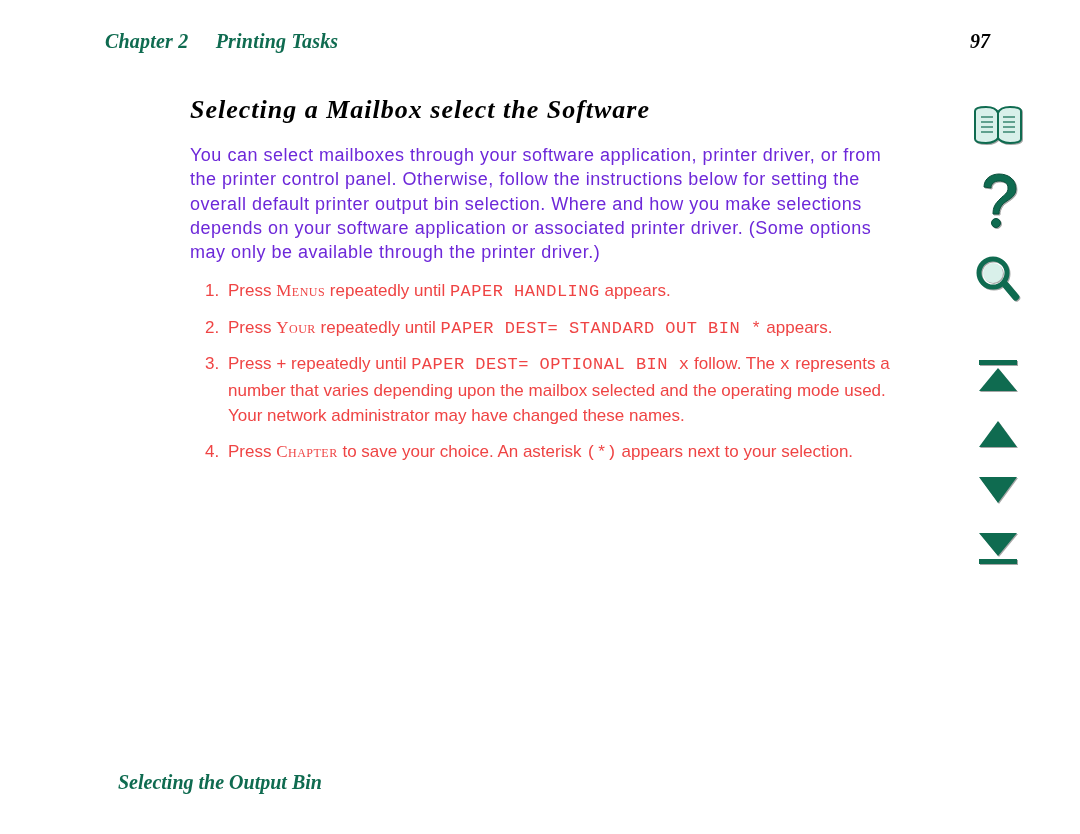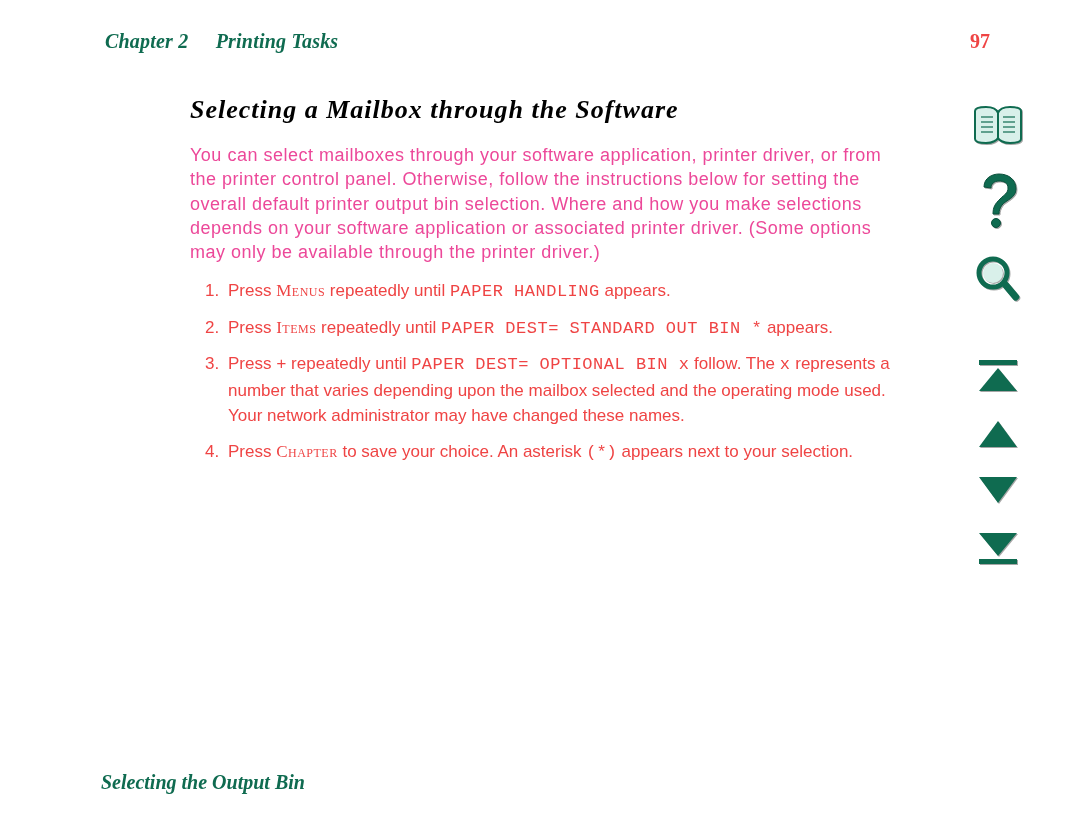--- a/index.html
+++ b/index.html
@@ -1,60 +1,60 @@
 <!DOCTYPE html>
 <html><head>
 <meta charset="utf-8">
 <style>
   html,body{margin:0;padding:0;width:1080px;height:834px;background:#fff;font-family:"Times New Roman",Times,serif;}
   .page{position:relative;width:1080px;height:834px;}
   .header{position:absolute;left:105px;top:30px;right:90px;display:flex;justify-content:space-between;align-items:baseline;}
   .header-left{font-style:italic;font-weight:bold;color:#0f6b50;font-size:20px;letter-spacing:0.2px;}
   .header-left .chapnum{margin-right:22px;}
-  .header-right{font-weight:bold;color:#ef4444;font-size:20px;}
+  .header-right{font-style:italic;font-weight:bold;color:#000000;font-size:20px;}
   .content{position:absolute;left:190px;top:95px;width:710px;}
   h2.sec{font-family:"Times New Roman",serif;font-style:italic;font-weight:bold;font-size:26px;letter-spacing:1px;color:#000;margin:0 0 18px 0;}
   h2.sec.second{margin-top:30px;}
-  p.body{font-family:Helvetica,Arial,sans-serif;font-size:18px;line-height:1.35;color:#ec4899;margin:0;letter-spacing:0.5px;}
+  p.body{font-family:Helvetica,Arial,sans-serif;font-size:18px;line-height:1.35;color:#6d28d9;margin:0;letter-spacing:0.5px;}
   ol.steps{font-family:Helvetica,Arial,sans-serif;font-size:17px;line-height:1.5;color:#ef4444;margin:14px 0 0 0;padding-left:34px;}
   ol.steps li{margin-bottom:10px;padding-left:4px;}
   .smcaps{font-family:"Times New Roman",serif;font-variant:small-caps;letter-spacing:0.5px;}
   .mono{font-family:"Courier New",Courier,monospace;letter-spacing:0.5px;}
   .plus{font-family:"Courier New",Courier,monospace;}
   .star{font-family:"Courier New",Courier,monospace;}
-  .footer{position:absolute;left:101px;bottom:40px;font-style:italic;font-weight:bold;color:#0f6b50;font-size:20px;}
+  .footer{position:absolute;left:118px;bottom:40px;font-style:italic;font-weight:bold;color:#0f6b50;font-size:20px;}
   
   .nav{position:absolute;right:54px;top:105px;width:56px;display:flex;flex-direction:column;align-items:center;}
   .nav .nav-btn{margin-bottom:26px;cursor:pointer;filter:drop-shadow(1px 1px 0 rgba(0,0,0,0.35));}
   .nav .nav-btn:last-child{margin-bottom:0;}
   .spacer{height:26px;}
 </style>
 </head>
 <body>
 
 <div class="page">
 
   <div class="header">
     <div class="header-left">
       <span class="chapnum">Chapter 2</span>
       <span>Printing Tasks</span>
     </div>
     <div class="header-right">97</div>
   </div>
 
   <div class="content">
-    <h2 class="sec">Selecting a Mailbox through the Software</h2>
+    <h2 class="sec">Selecting a Mailbox select the Software</h2>
     <p class="body">You can select mailboxes through your software application, printer driver, or from the printer control panel. Otherwise, follow the instructions below for setting the overall default printer output bin selection. Where and how you make selections depends on your software application or associated printer driver. (Some options may only be available through the printer driver.)</p>
 
     <ol class="steps">
       <li>
         <span>Press </span><span class="smcaps">Menus</span><span> repeatedly until </span><span class="mono">PAPER HANDLING</span><span> appears.</span>
       </li>
       <li>
-        <span>Press </span><span class="smcaps">Items</span><span> repeatedly until </span><span class="mono">PAPER DEST= STANDARD OUT BIN *</span><span> appears.</span>
+        <span>Press </span><span class="smcaps">Your</span><span> repeatedly until </span><span class="mono">PAPER DEST= STANDARD OUT BIN *</span><span> appears.</span>
       </li>
       <li>
         <span>Press </span><span class="plus">+</span><span> repeatedly until </span><span class="mono">PAPER DEST= OPTIONAL BIN x</span><span> follow. The </span><span class="mono">x</span><span> represents a number that varies depending upon the mailbox selected and the operating mode used. Your network administrator may have changed these names.</span>
       </li>
       <li>
         <span>Press </span><span class="smcaps">Chapter</span><span> to save your choice. An asterisk </span><span class="star">(*)</span><span> appears next to your selection.</span>
       </li>
     </ol>
   </div>
 

